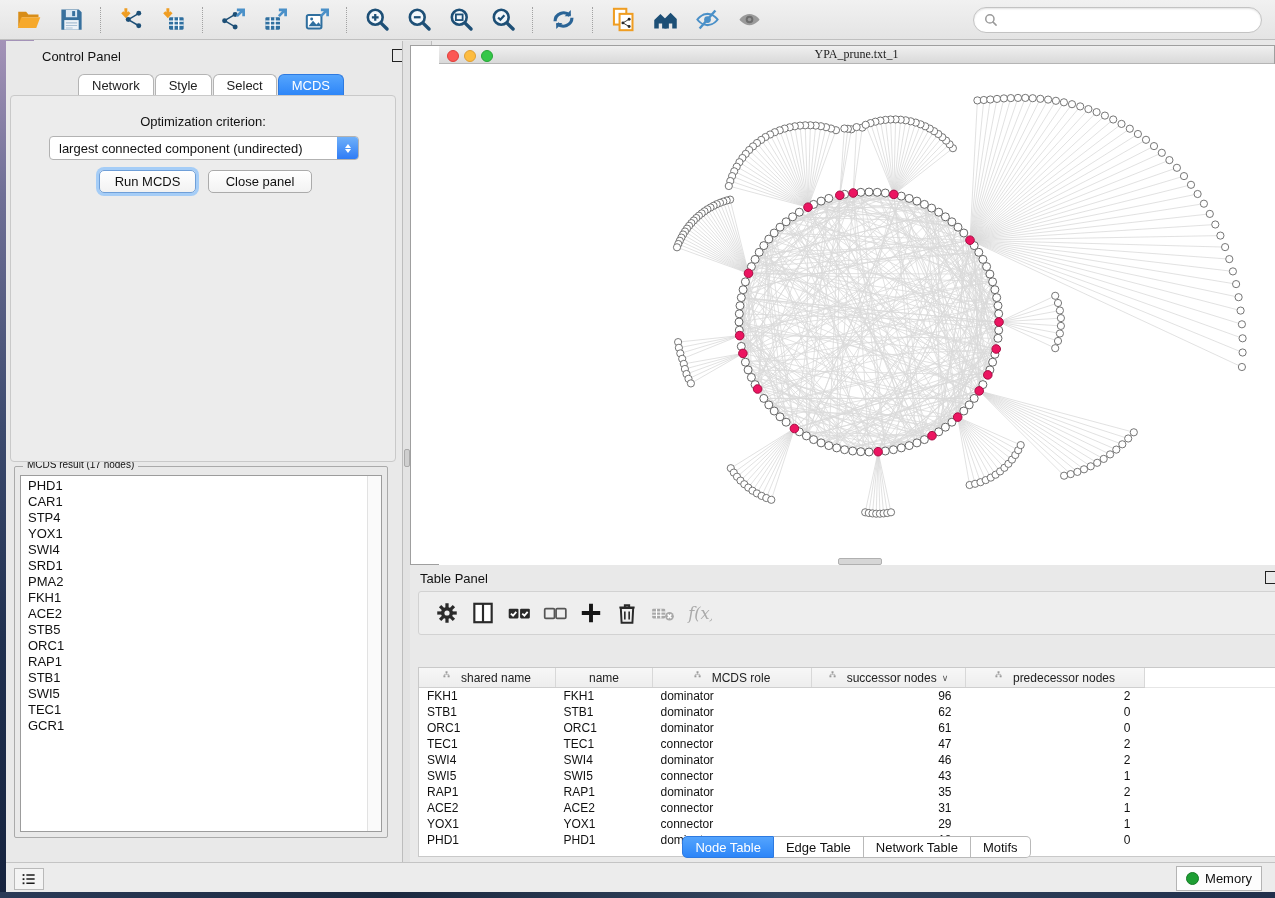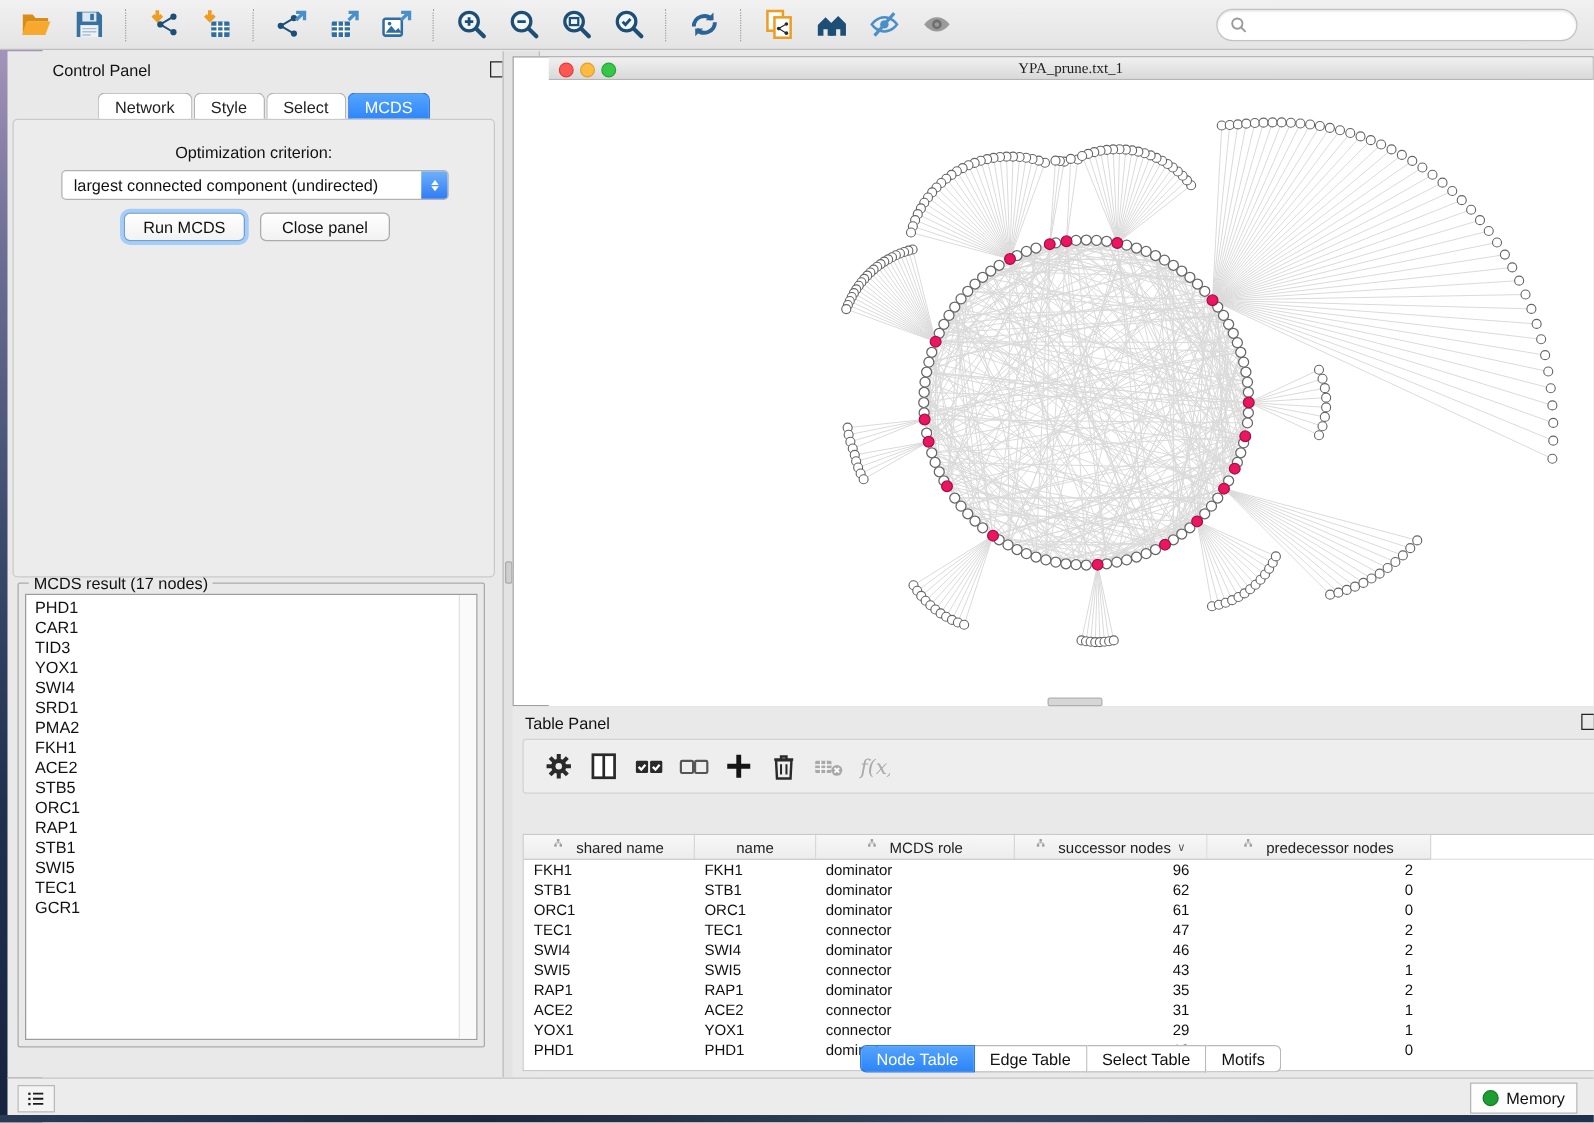--- a/index.html
+++ b/index.html
@@ -49,21 +49,21 @@
   .chev{width:0;height:0;border-left:3.5px solid transparent;border-right:3.5px solid transparent;}
   .chev.up{border-bottom:4.5px solid #fff;}
   .chev.dn{border-top:4.5px solid #fff;}
   .mac-btn{position:absolute;height:23px;background:linear-gradient(#ffffff,#f2f2f2);
     border:1px solid #ababab;border-radius:5px;font-size:13px;color:#111;
     display:flex;align-items:center;justify-content:center;box-sizing:border-box;}
   #run-btn{left:88px;top:74px;width:97px;box-shadow:0 0 0 3px #a5cdf7;border-color:#6f9fd8;}
   #closep-btn{left:197px;top:74px;width:104px;}
   #mcds-fieldset{position:absolute;left:8px;top:425px;width:372px;height:370px;
     border:1px solid #aaa;border-radius:2px;}
-  #mcds-legend{position:absolute;left:8px;top:-8px;background:#e9e9e9;padding:0 4px;font-size:13px;color:#111;}
+  #mcds-legend{position:absolute;left:8px;top:-8px;background:#e9e9e9;padding:0 4px;font-size:10px;color:#111;}
   #mcds-list{position:absolute;left:5px;top:8px;right:5px;bottom:5px;background:#fff;
     border:1px solid #9c9c9c;overflow:hidden;font-size:13px;color:#111;}
   #mcds-list ul{list-style:none;margin:2px 0 0 0;padding:0 0 0 7px;}
   #mcds-list li{line-height:16px;}
   #mcds-scroll{position:absolute;right:0;top:0;bottom:0;width:13px;border-left:1px solid #e2e2e2;background:#fafafa;}
 
   
   #vsplit{left:402px;top:41px;width:8px;height:821px;background:#e3e3e3;
     border-left:1px solid #bdbdbd;border-right:1px solid #bdbdbd;box-sizing:border-box;}
   #vsplit-handle{position:absolute;left:1px;top:408px;width:4px;height:16px;background:#cfcfcf;border:1px solid #aaa;border-radius:2px;}
@@ -323,21 +323,21 @@
       <div class="cp-tab">Style</div>
       <div class="cp-tab">Select</div>
       <div class="cp-tab sel">MCDS</div>
     </div>
   <div id="mcds-fieldset">
     <span id="mcds-legend">MCDS result (17 nodes)</span>
     <div id="mcds-list">
       <ul id="mcds-ul">
           <li>PHD1</li>
           <li>CAR1</li>
-          <li>TID3</li>
+          <li>STP4</li>
           <li>YOX1</li>
           <li>SWI4</li>
           <li>SRD1</li>
           <li>PMA2</li>
           <li>FKH1</li>
           <li>ACE2</li>
           <li>STB5</li>
           <li>ORC1</li>
           <li>RAP1</li>
           <li>STB1</li>
@@ -1451,21 +1451,21 @@
           </tr>
         </tbody>
     </table>
     <div id="tp-scroll">
       <div id="tp-thumb"></div>
     </div>
   </div>
   <div id="tp-tabs">
       <div class="tp-tab sel">Node Table</div>
       <div class="tp-tab">Edge Table</div>
-      <div class="tp-tab">Select Table</div>
+      <div class="tp-tab">Network Table</div>
       <div class="tp-tab">Motifs</div>
     </div>
 </div>
 
 <div class="abs" id="status-bar">
   <div id="list-btn">
       <span>
         <svg width="18" height="18" viewBox="0 0 24 24">
           <g stroke="#1c1c1c" stroke-width="2">
             <path d="M8.5 6.5h11M8.5 12h11M8.5 17.5h11"></path>

